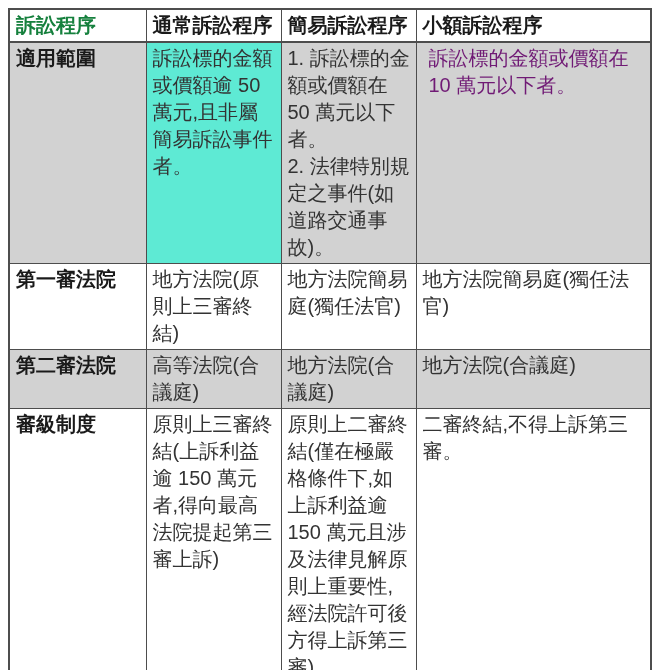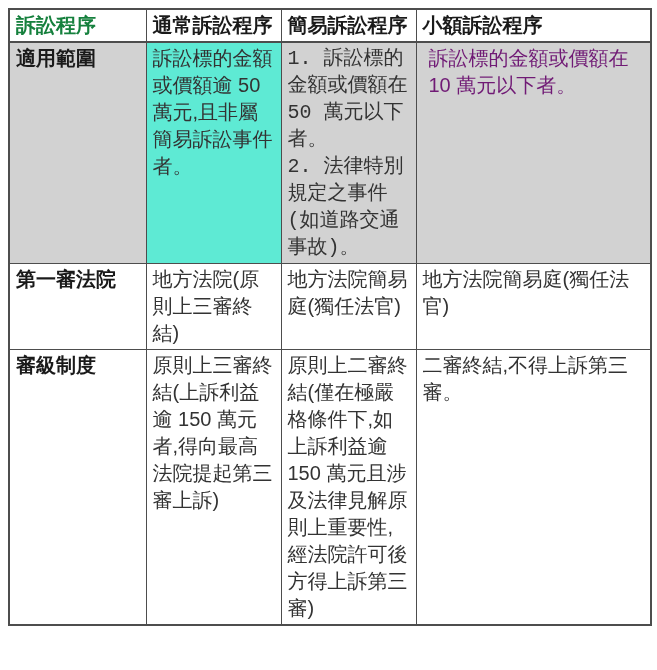--- a/index.html
+++ b/index.html
@@ -73,29 +73,35 @@
         <th style="color: #15803d;">訴訟程序</th>
         <th style="color: rgb(26, 26, 26);">通常訴訟程序</th>
         <th style="color: rgb(26, 26, 26);">簡易訴訟程序</th>
         <th style="color: rgb(26, 26, 26);">小額訴訟程序</th>
       </tr>
     </thead>
     <tbody>
       <tr class="h-r1 shaded">
         <th style="background: rgb(210, 210, 210); color: rgb(26, 26, 26);">適用範圍</th>
         <td style="background: #5eead4; color: rgb(51, 51, 51);">訴訟標的金額或價額逾 50 萬元,且非屬簡易訴訟事件者。</td>
-        <td style="background: rgb(210, 210, 210); color: rgb(51, 51, 51); font-family: Liberation Mono, monospace;">1. 訴訟標的金額或價額在 50 萬元以下者。
+        <td style="background: rgb(210, 210, 210); color: rgb(51, 51, 51);">1. 訴訟標的金額或價額在 50 萬元以下者。
 2. 法律特別規定之事件(如道路交通事故)。</td>
         <td style="background: rgb(210, 210, 210); color: #701a75; padding-left: 12px;">訴訟標的金額或價額在 10 萬元以下者。</td>
       </tr>
       <tr class="h-r2">
         <th style="color: rgb(26, 26, 26);">第一審法院</th>
         <td style="color: rgb(51, 51, 51);">地方法院(原則上三審終結)</td>
         <td style="color: rgb(51, 51, 51);">地方法院簡易庭(獨任法官)</td>
         <td style="color: rgb(51, 51, 51);">地方法院簡易庭(獨任法官)</td>
+      </tr>
+      <tr class="h-r3 shaded">
+        <th style="background: rgb(210, 210, 210); color: rgb(26, 26, 26);">第二審法院</th>
+        <td style="background: rgb(210, 210, 210); color: rgb(51, 51, 51);">高等法院(合議庭)</td>
+        <td style="background: rgb(210, 210, 210); color: rgb(51, 51, 51);">地方法院(合議庭)</td>
+        <td style="background: rgb(210, 210, 210); color: rgb(51, 51, 51);">地方法院(合議庭)</td>
       </tr>
       <tr class="h-r4">
         <th style="color: rgb(26, 26, 26);">審級制度</th>
         <td style="color: rgb(51, 51, 51);">原則上三審終結(上訴利益逾 150 萬元者,得向最高法院提起第三審上訴)</td>
         <td style="color: rgb(51, 51, 51);">原則上二審終結(僅在極嚴格條件下,如上訴利益逾 150 萬元且涉及法律見解原則上重要性,經法院許可後方得上訴第三審)</td>
         <td style="color: rgb(51, 51, 51);">二審終結,不得上訴第三審。</td>
       </tr>
 
     </tbody>
   </table>

